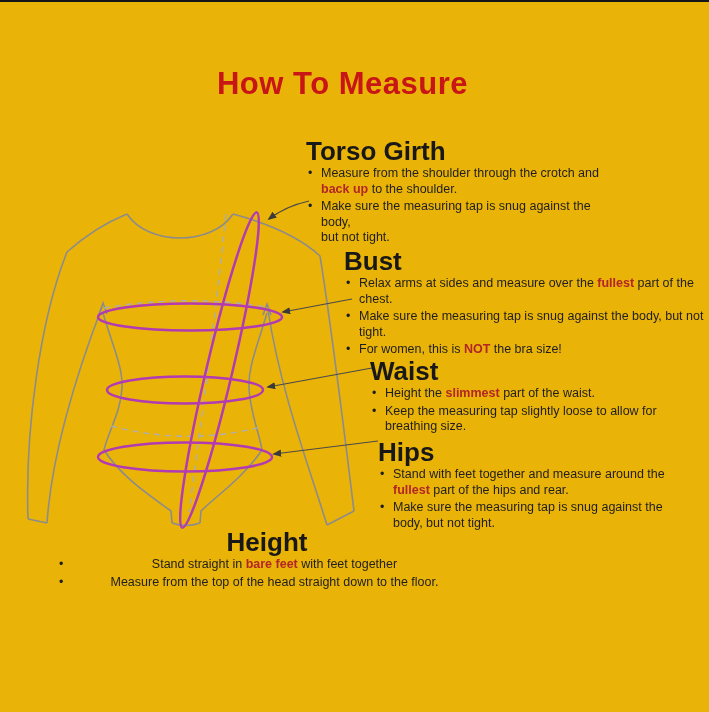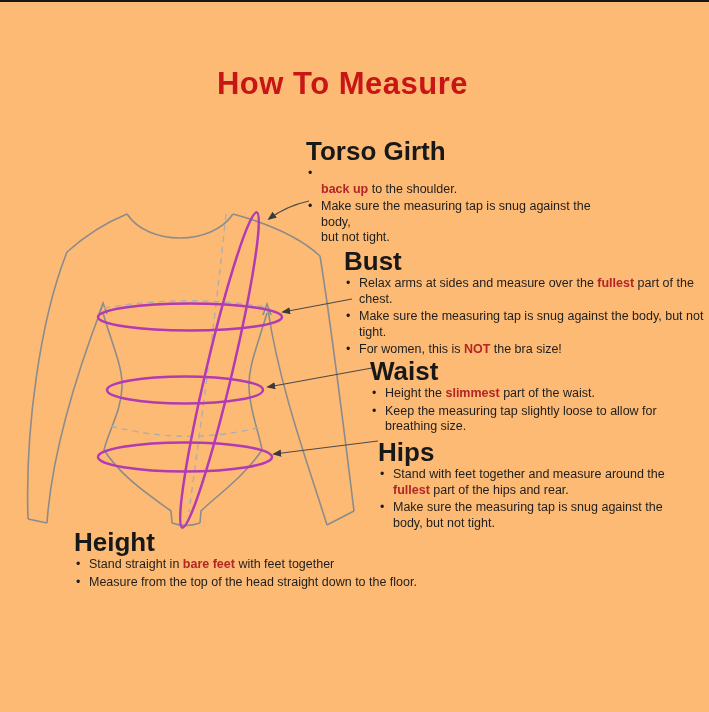--- a/index.html
+++ b/index.html
@@ -1,33 +1,33 @@
 <!DOCTYPE html>
 <html><head>
 <meta charset="utf-8">
 <style>
   html,body{margin:0;padding:0;background:#fff;}
-  #canvas{position:relative;width:709px;height:712px;background:#fdba74;overflow:hidden;
+  #canvas{position:relative;width:709px;height:712px;background:#eab308;overflow:hidden;
           font-family:"Liberation Sans",sans-serif;}
   .topline{position:absolute;top:0;left:0;width:709px;height:2px;background:#161616;}
   .title{position:absolute;top:66px;left:0;width:685px;text-align:center;
          font-size:31px;font-weight:700;color:#c81616;letter-spacing:0.5px;}
   svg.diagram{position:absolute;left:0;top:0;pointer-events:none;}
   .sec{position:absolute;}
   .sec h2{margin:0 0 3px 0;font-size:26px;line-height:24px;font-weight:700;color:#181818;}
   .sec ul{margin:0;padding:0;list-style:none;}
   .sec li{position:relative;padding-left:15px;font-size:12.5px;line-height:15.5px;
           color:#1e1e1e;margin-bottom:2px;}
   .sec li::before{content:"\2022";position:absolute;left:2px;top:0;color:#1e1e1e;}
   .rd{color:#b22626;font-weight:700;}
   .sec-torso{left:306px;top:139px;width:312px;}
   .sec-bust{left:344px;top:249px;width:362px;}
   .sec-waist{left:370px;top:359px;width:330px;}
   .sec-hips{left:378px;top:440px;width:322px;}
-  .sec-height{left:74px;top:530px;width:420px;}
+  .sec-height{left:57px;top:530px;width:420px;text-align:center;}
 </style>
 </head>
 <body>
 
 <div id="canvas">
 
   <div class="topline"></div>
 
   <div class="title">How To Measure</div>
 
@@ -74,21 +74,21 @@
       <path d="M309,201 Q286,206 269,219" marker-end="url(#ah)"></path>
       <path d="M352,299 L283,312" marker-end="url(#ah)"></path>
       <path d="M372,368 L268,387" marker-end="url(#ah)"></path>
       <path d="M378,441 L274,454" marker-end="url(#ah)"></path>
     </g>
   </svg>
 
   <div class="sec sec-torso">
     <h2>Torso Girth</h2>
     <ul>
-        <li><br><span class="rd">back up</span><span> to the shoulder.</span></li>
+        <li><span>Measure from the shoulder through the crotch and</span><br><span class="rd">back up</span><span> to the shoulder.</span></li>
         <li><span>Make sure the measuring tap is snug against the body,</span><br><span>but not tight.</span></li>
       </ul>
   </div>
 
   <div class="sec sec-bust">
     <h2>Bust</h2>
     <ul>
         <li><span>Relax arms at sides and measure over the </span><span class="rd">fullest</span><span> part of the chest.</span></li>
         <li><span>Make sure the measuring tap is snug against the body, but not</span><br><span>tight.</span></li>
         <li><span>For women, this is </span><span class="rd">NOT</span><span> the bra size!</span></li>

